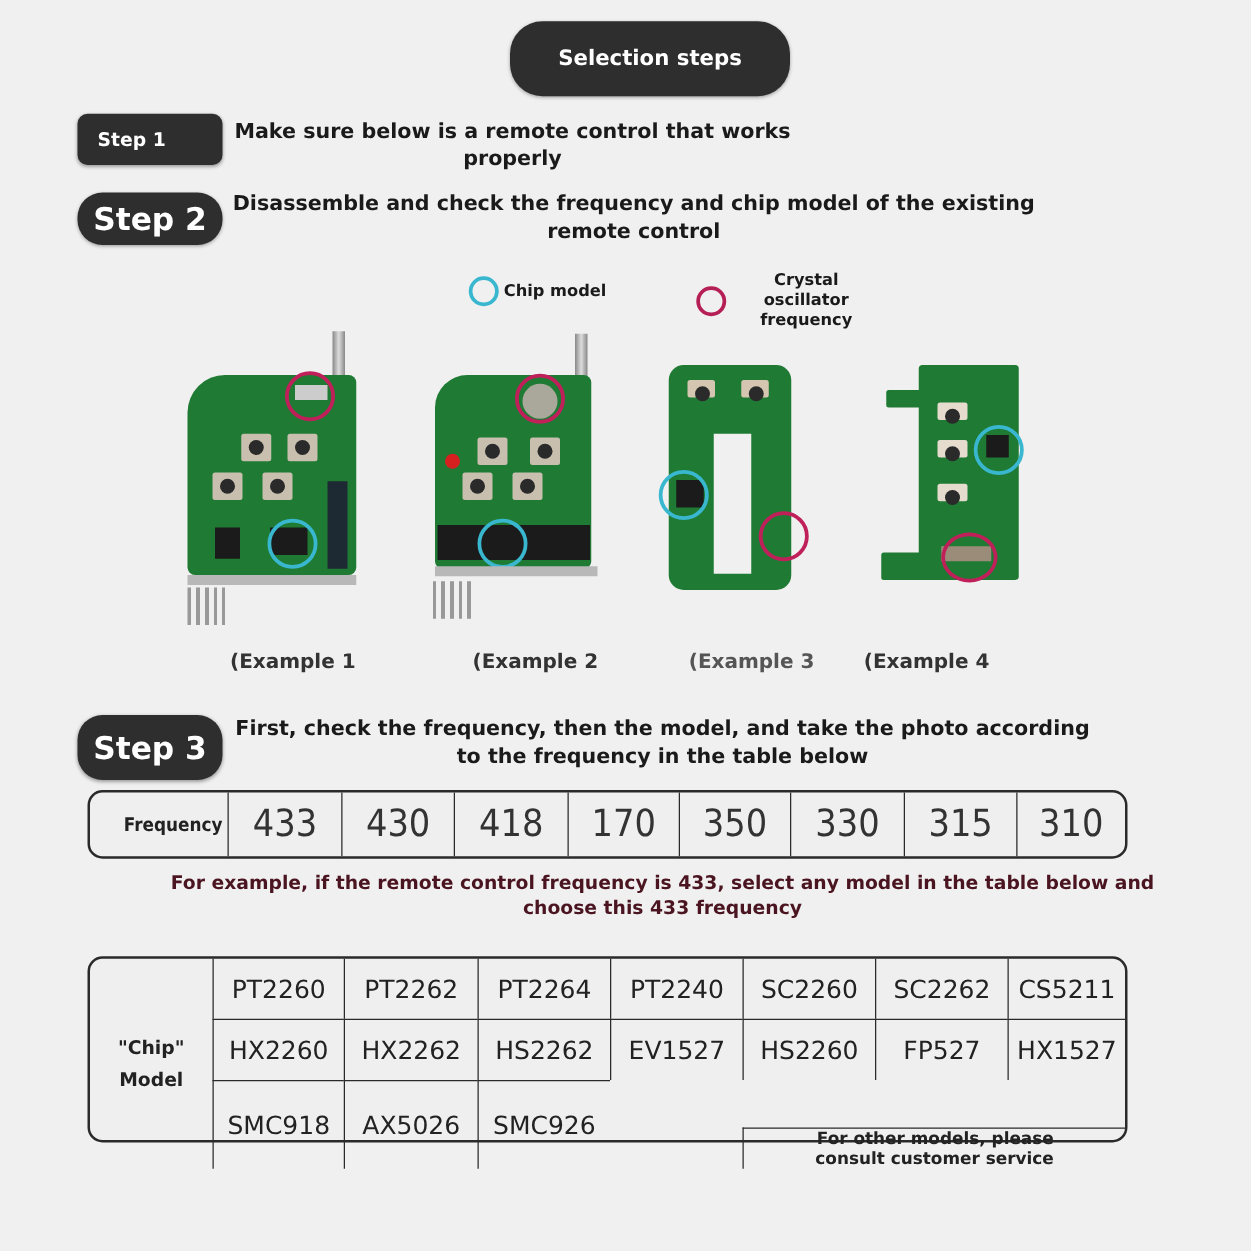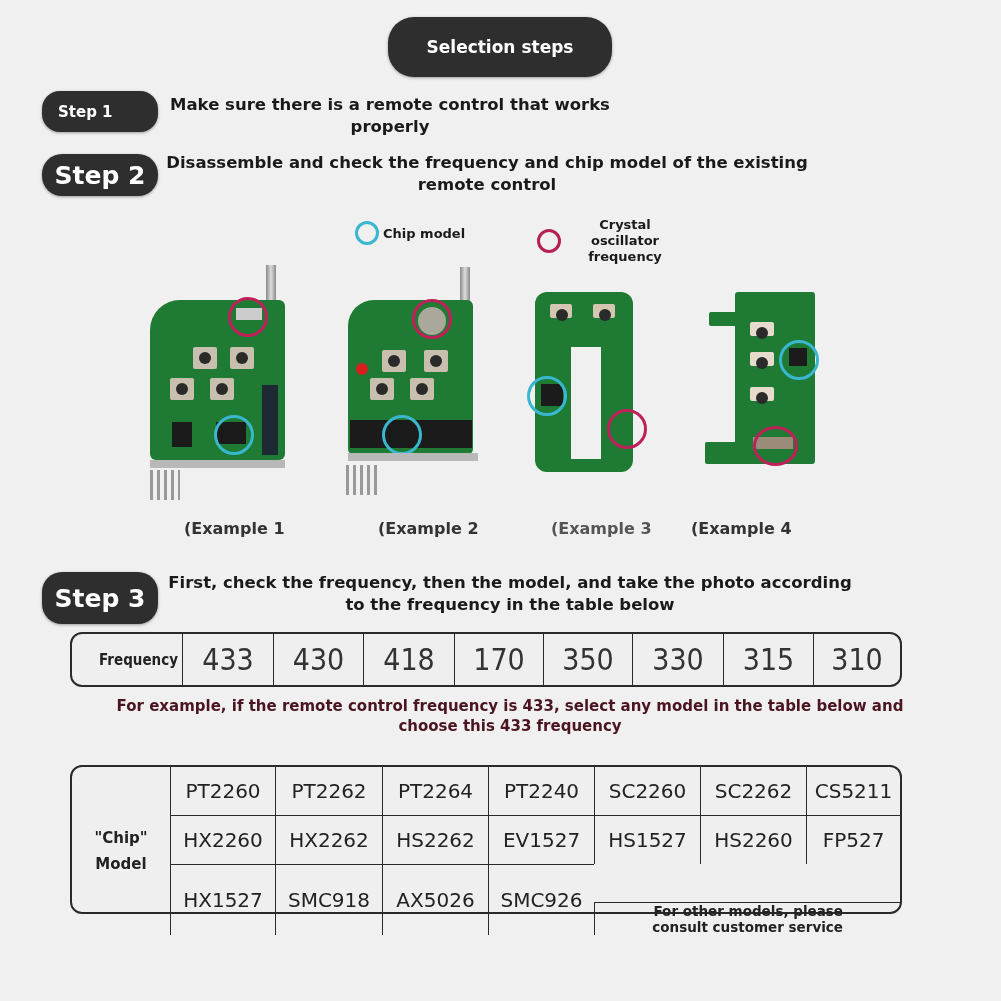--- a/index.html
+++ b/index.html
@@ -1,22 +1,22 @@
 <!DOCTYPE html>
 <html><head>
 <meta charset="utf-8">
 <style>
   html,body{margin:0;padding:0;}
   body{width:1001px;height:1001px;background:#f0f0f0;position:relative;overflow:hidden;
        font-family:"DejaVu Sans","Liberation Sans",sans-serif;color:#1a1a1a;}
-  .abs{position:absolute;}
+  .abs{position:absolute;margin-left:20px;}
   .pill{background:#2e2e2e;color:#fff;border-radius:22px;display:flex;align-items:center;justify-content:center;
         box-shadow:0 1px 3px rgba(0,0,0,.35);font-weight:bold;}
   #title-pill{left:388px;top:17px;width:224px;height:60px;border-radius:26px;font-size:17px;}
-  #step1{left:42px;top:91px;width:116px;height:41px;font-size:15px;border-radius:18px;justify-content:flex-start;padding-left:16px;box-sizing:border-box;}
+  #step1{left:42px;top:91px;width:116px;height:41px;font-size:15px;border-radius:8px;justify-content:flex-start;padding-left:16px;box-sizing:border-box;}
   #step2{left:42px;top:154px;width:116px;height:42px;font-size:25px;border-radius:20px;}
   #step3{left:42px;top:572px;width:116px;height:52px;font-size:25px;border-radius:20px;}
   .stxt{font-weight:bold;font-size:16.5px;text-align:center;line-height:22px;}
   #s1txt{left:160px;top:94px;width:460px;}
   #s2txt{left:160px;top:152px;width:654px;}
   #s3txt{left:160px;top:572px;width:700px;}
   .legend{display:flex;align-items:center;font-size:13px;font-weight:bold;}
   .ring{width:24px;height:24px;border-radius:50%;box-sizing:border-box;border:3px solid;margin-right:4px;flex:none;}
   #leg-chip{left:355px;top:221px;}
   #leg-chip .ring{border-color:#39b7cf;}
@@ -45,21 +45,21 @@
   #chip-table .hdr{grid-row:1 / span 3;grid-column:1;border:none;flex-direction:column;font-size:15px;font-weight:bold;line-height:26px;}
   #chip-table .r1{border-top:none;}
   #chip-table .span{grid-column:6 / span 3;font-size:13.5px;font-weight:bold;text-align:right;line-height:16px;justify-content:flex-end;padding-right:57px;margin-top:38px;}
 </style>
 </head>
 <body>
 
 <div id="title-pill" class="abs pill">Selection steps</div>
 
 <div id="step1" class="abs pill">Step 1</div>
-<div id="s1txt" class="abs stxt">Make sure there is a remote control that works properly</div>
+<div id="s1txt" class="abs stxt">Make sure below is a remote control that works properly</div>
 
 <div id="step2" class="abs pill">Step 2</div>
 <div id="s2txt" class="abs stxt">Disassemble and check the frequency and chip model of the existing remote control</div>
 
 <div id="leg-chip" class="abs legend">
   <span class="ring"></span>
   <span class="lbl">Chip model</span>
 </div>
 <div id="leg-osc" class="abs legend">
   <span class="ring"></span>
@@ -152,21 +152,20 @@
   <div class="cell r1">PT2262</div>
   <div class="cell r1">PT2264</div>
   <div class="cell r1">PT2240</div>
   <div class="cell r1">SC2260</div>
   <div class="cell r1">SC2262</div>
   <div class="cell r1">CS5211</div>
   <div class="cell">HX2260</div>
   <div class="cell">HX2262</div>
   <div class="cell">HS2262</div>
   <div class="cell">EV1527</div>
-  <div class="cell">HS1527</div>
   <div class="cell">HS2260</div>
   <div class="cell">FP527</div>
   <div class="cell">HX1527</div>
   <div class="cell">SMC918</div>
   <div class="cell">AX5026</div>
   <div class="cell">SMC926</div>
   <div class="cell span">For other models, please consult customer service</div>
 </div>
 
 </body></html>

